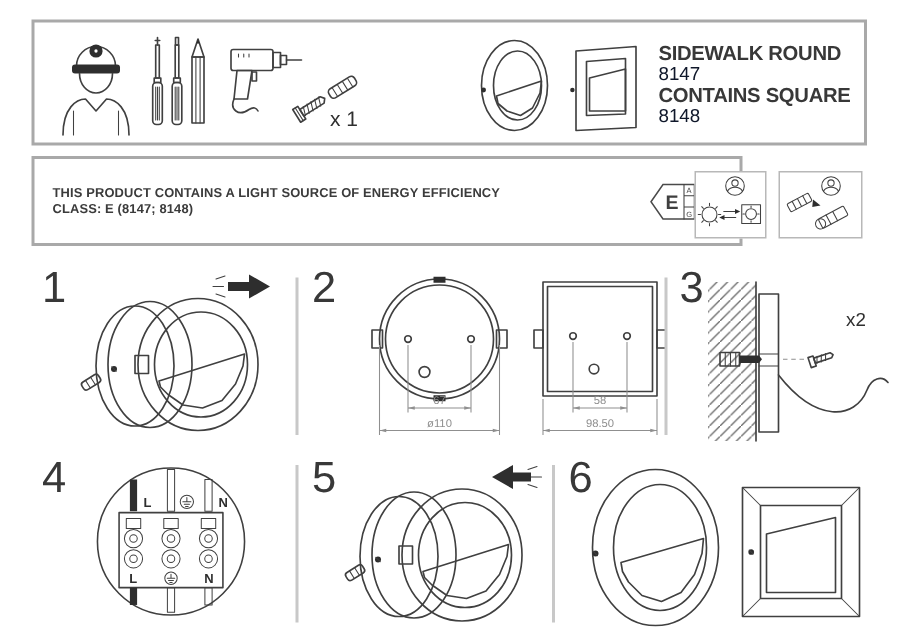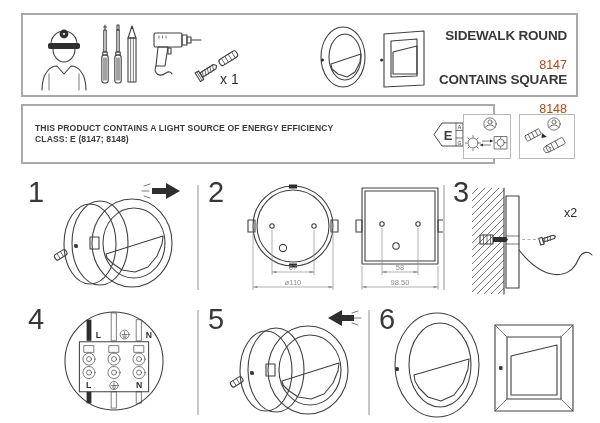--- a/index.html
+++ b/index.html
@@ -3,23 +3,23 @@
 <meta charset="utf-8">
 <style>
   html,body{margin:0;padding:0;background:#ffffff;}
   .page{position:relative;width:600px;height:423px;background:#fff;
         font-family:"Liberation Sans",sans-serif;color:#3a3a3a;overflow:hidden;}
   .box{position:absolute;border:2px solid #a9a9a9;background:#fff;box-sizing:border-box;}
   .top-box{left:21px;top:13px;width:557px;height:84px;}
   .energy-box{left:21px;top:104px;width:474px;height:60px;display:flex;align-items:center;}
 
   .abs{position:absolute;}
-  .titles{position:absolute;right:9px;top:14px;text-align:right;line-height:1.06;}
+  .titles{position:absolute;right:9px;top:14px;line-height:1.06;}
   .tname{font-size:13.5px;font-weight:700;color:#383838;letter-spacing:-0.2px;}
-  .tcode{font-size:12.5px;font-weight:400;color:#c2410c;margin-top:16px;}
+  .tcode{font-size:12.5px;font-weight:400;color:#0f172a;}
   .hw-qty{position:absolute;left:197px;top:56px;font-size:14px;color:#2f2f2f;}
 
   .etext{font-size:8.6px;font-weight:700;color:#3b3b3b;letter-spacing:0.1px;
          padding-left:12px;width:318px;line-height:1.25;}
   .icon-frame{position:absolute;border:1px solid #b8b8b8;background:#fff;}
   .if1{left:440px;top:8px;width:46px;height:43px;}
   .if2{left:496px;top:8px;width:54px;height:43px;}
 
   .step-num{position:absolute;font-size:29px;color:#383838;line-height:1;}
   .divider{position:absolute;width:2px;background:#c8c8c8;}

